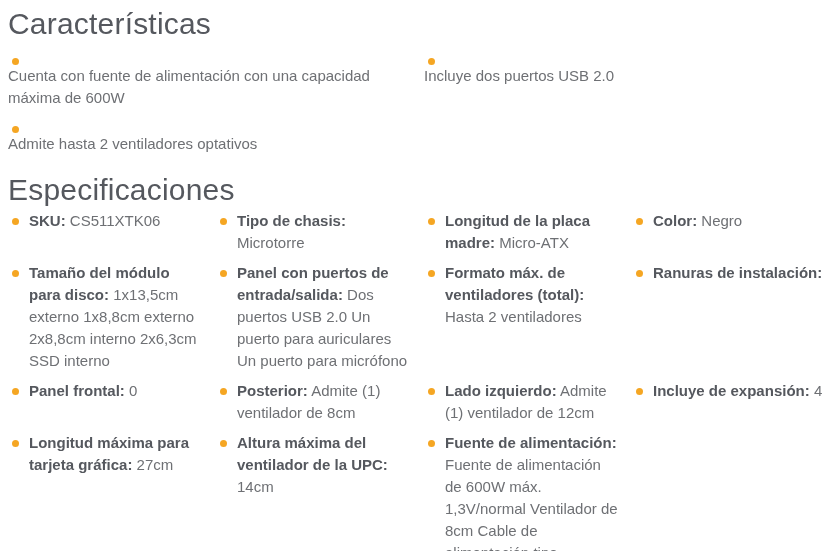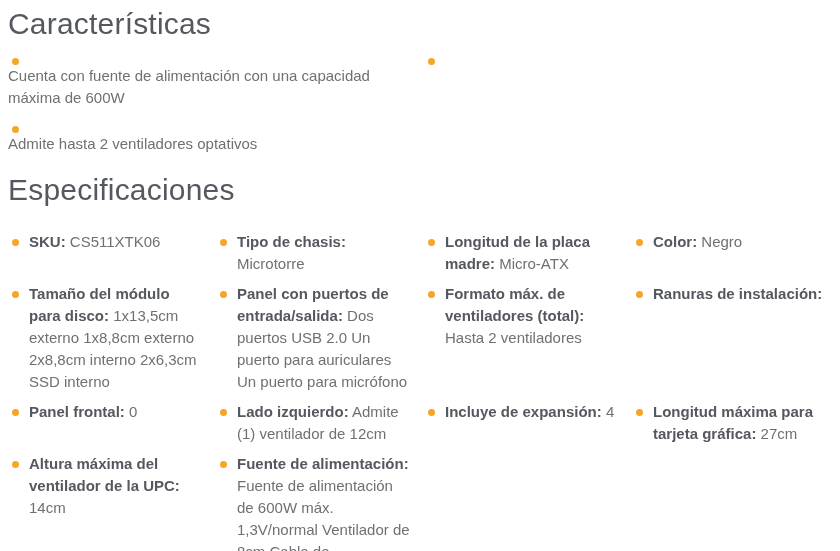--- a/index.html
+++ b/index.html
@@ -23,21 +23,21 @@
   h1.section-title {
     font-size: 30px;
     font-weight: 400;
     color: #55585e;
     line-height: 36px;
     margin: 0 0 8px 0;
     letter-spacing: 0.2px;
   }
   h1.section-title.specs {
     margin-top: 8px;
-    margin-bottom: 23px;
+    margin-bottom: 2px;
   }
   .two-col {
     display: grid;
     grid-template-columns: 1fr 1fr;
     column-gap: 14px;
   }
   .spec-grid {
     display: grid;
     grid-template-columns: 1fr 1fr 1fr 1fr;
     column-gap: 14px;
@@ -77,20 +77,21 @@
             <span class="txt">Cuenta con  fuente de alimentación con una capacidad máxima de 600W</span>
           </div>
           <div class="item">
             <span class="bullet"></span>
             <span class="txt">Admite hasta 2 ventiladores optativos</span>
           </div>
         </div>
       <div class="features-col">
           <div class="item">
             <span class="bullet"></span>
+            <span class="txt">Incluye dos puertos USB 2.0</span>
           </div>
         </div>
     </div>
   </section>
 
   <section>
     <h1 class="section-title specs">Especificaciones</h1>
     <div class="spec-grid">
         <div class="spec-cell">
           <div class="item">
@@ -142,20 +143,26 @@
         </div>
         <div class="spec-cell">
           <div class="item">
             <span class="bullet"></span>
             <span class="txt"><strong>Panel frontal:</strong> 0</span>
           </div>
         </div>
         <div class="spec-cell">
           <div class="item">
             <span class="bullet"></span>
+            <span class="txt"><strong>Posterior:</strong> Admite (1) ventilador de 8cm</span>
+          </div>
+        </div>
+        <div class="spec-cell">
+          <div class="item">
+            <span class="bullet"></span>
             <span class="txt"><strong>Lado izquierdo:</strong> Admite (1) ventilador de 12cm</span>
           </div>
         </div>
         <div class="spec-cell">
           <div class="item">
             <span class="bullet"></span>
             <span class="txt"><strong>Incluye de expansión:</strong> 4</span>
           </div>
         </div>
         <div class="spec-cell">

